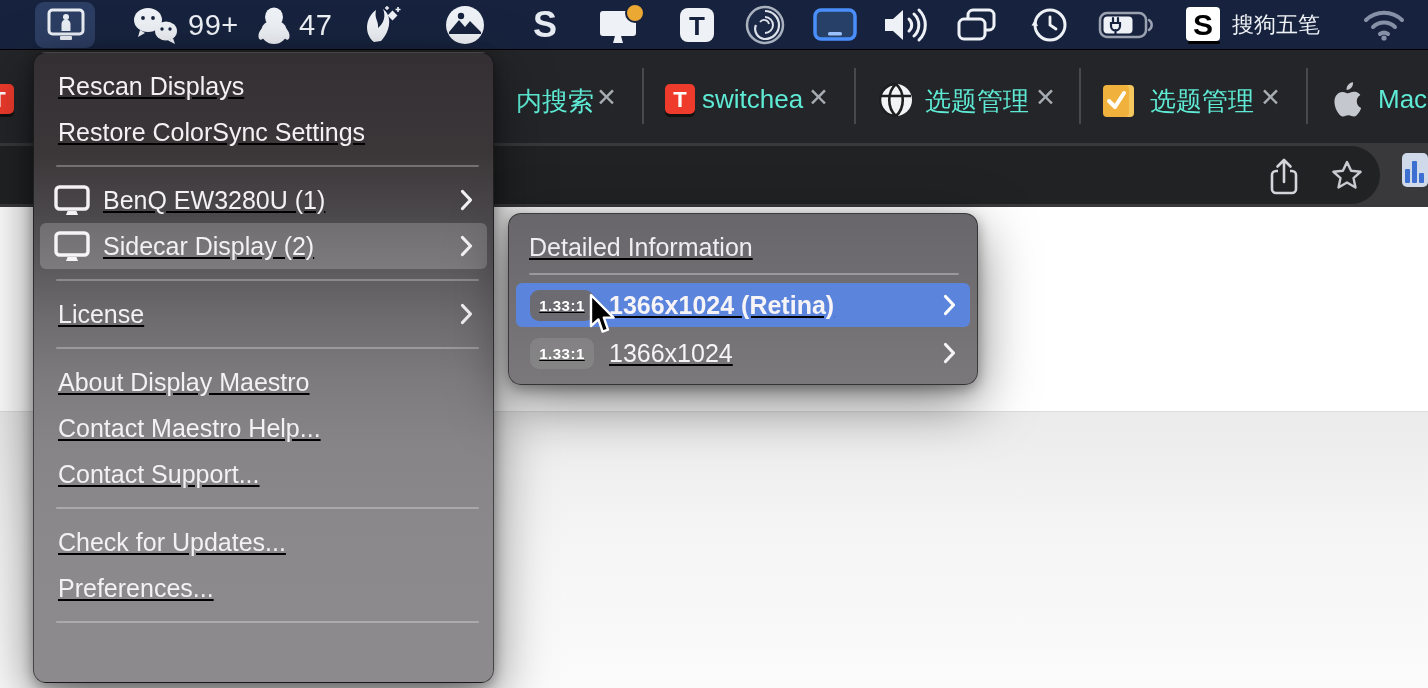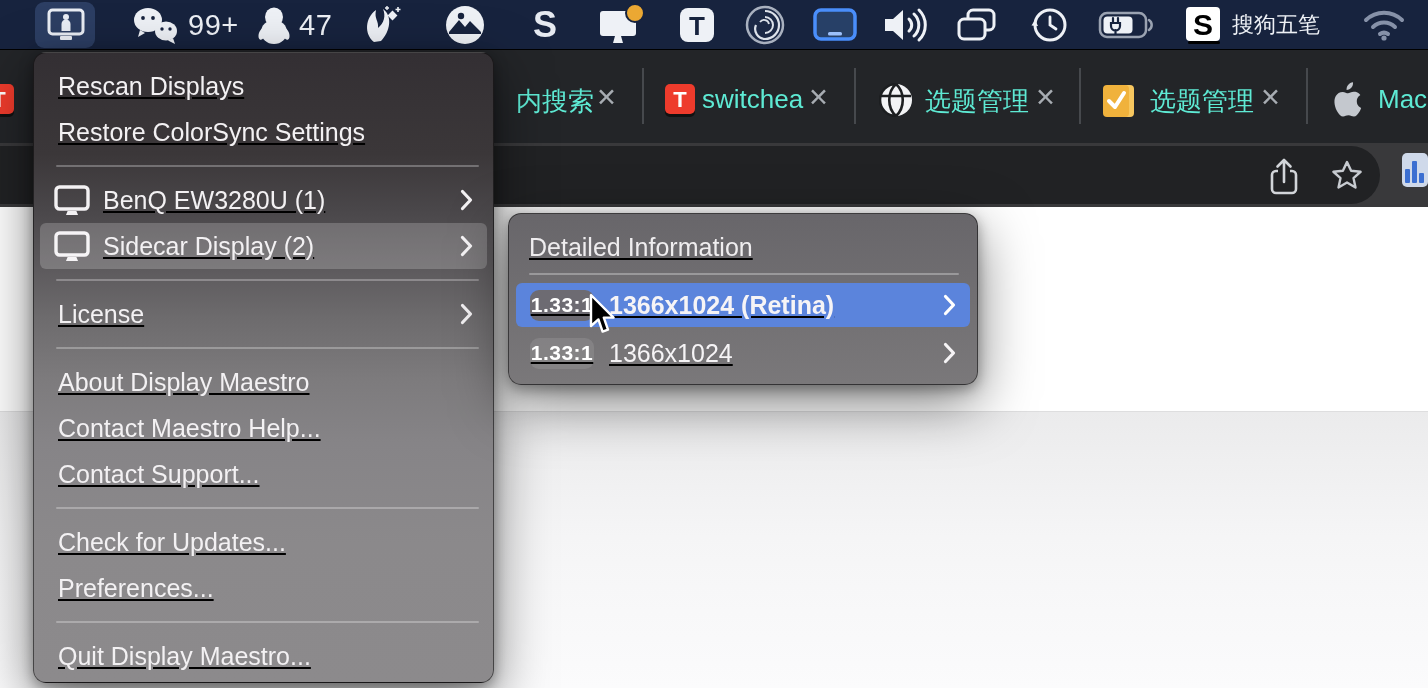--- a/index.html
+++ b/index.html
@@ -61,21 +61,21 @@
   
   .submenu { left:497px; top:213px; width:470px; height:172px; padding-top:13px; z-index:20;
              background:linear-gradient(180deg,#68666a 0%,#7a787a 100%);margin-left:11px; }
   .sub-header { height:40px; display:flex; align-items:center; padding-left:20px;
                 color:#efedef; font-size:25px; }
   .sub-sep { margin:6px 18px 8px 20px; height:2px; background:rgba(255,255,255,.30); border-radius:1px; }
   .res-row { display:flex; align-items:center; height:44px; margin:0 7px 4px 7px;
              border-radius:6px; padding:0 14px; color:#f6f4f6; font-size:25px; }
   .res-row.selected { background:#5b84dc; font-weight:bold; }
   .ratio-badge { min-width:64px; height:31px; border-radius:9px; display:flex; align-items:center;
-                 justify-content:center; font-size:21px; font-weight:bold; color:#fff;
+                 justify-content:center; font-size:15px; font-weight:bold; color:#fff;
                  margin-right:15px; letter-spacing:.5px; }
   .res-row.selected .ratio-badge { background:#6d6b72; }
   .res-row.plain .ratio-badge { background:rgba(255,255,255,.10); }
 
   
   .subsub { left:963px; top:279px; width:415px; height:62px; z-index:25;
             background:#7d7b7d; border:2px solid rgba(25,25,25,.85); border-radius:12px;
             display:flex; align-items:center; padding:0 22px;
             box-shadow:0 14px 40px rgba(0,0,0,.45); }
   .subsub .lbl { color:#fdfcfd; font-size:25px; margin-left:16px; white-space:nowrap; }
@@ -355,23 +355,20 @@
     <div class="mrow">
       <span>Check for Updates...</span>
     </div>
     <div class="mrow">
       <span>Preferences...</span>
     </div>
     <div class="msep">
         <i></i>
       </div>
 
-    <div class="mrow">
-      <span>Quit Display Maestro...</span>
-    </div>
   </div>
 
   <div class="panel submenu">
     <div class="sub-header">
       <span>Detailed Information</span>
     </div>
     <div class="sub-sep"></div>
 
     <div class="res-row selected">
       <span class="ratio-badge">1.33:1</span>

